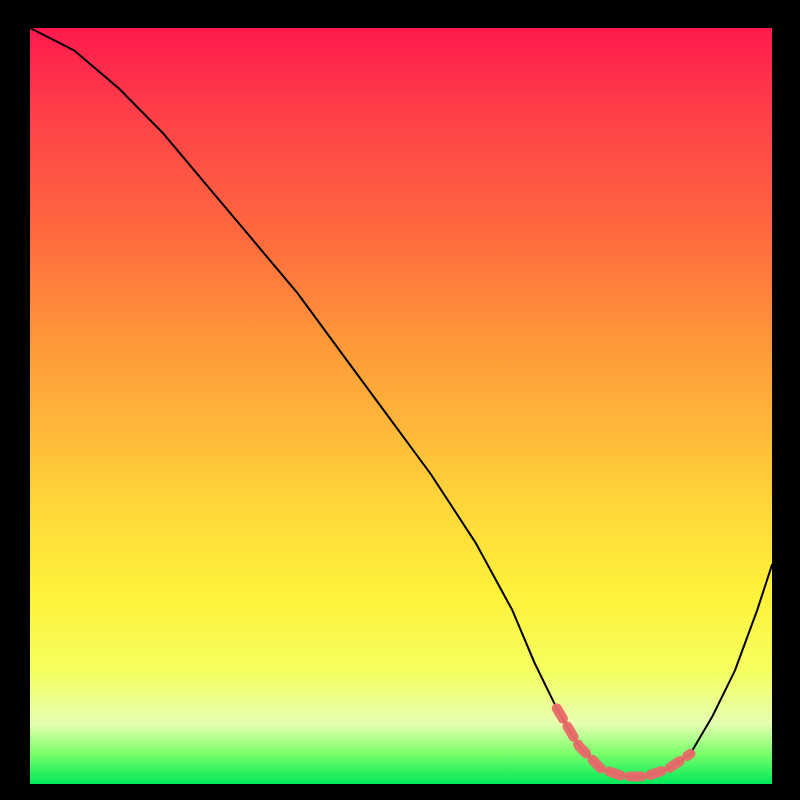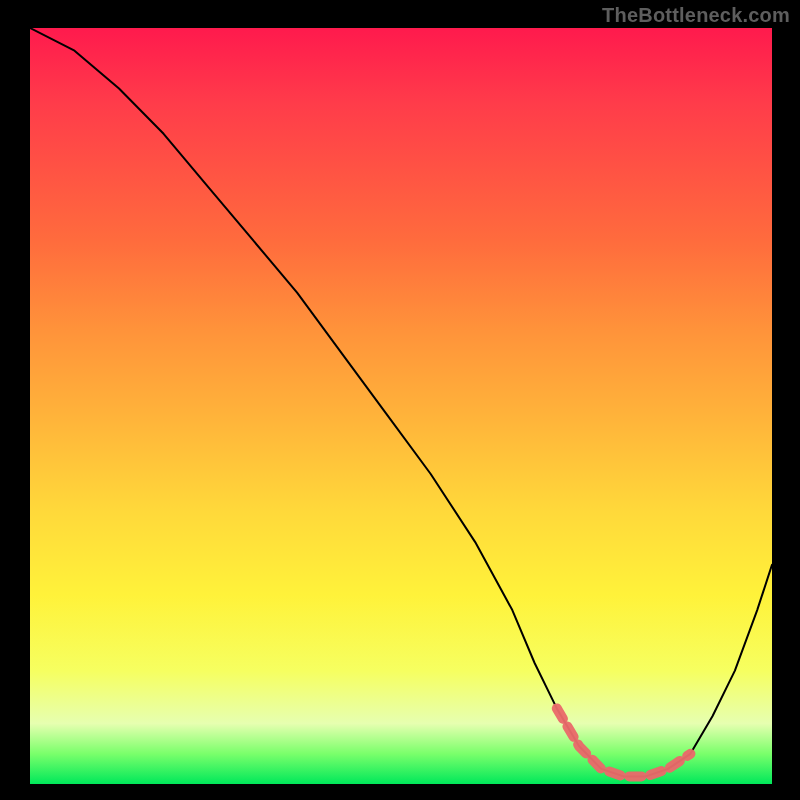--- a/index.html
+++ b/index.html
@@ -74,21 +74,20 @@
     stroke-linejoin: round;
     stroke-dasharray: 12 9;
     opacity: 0.96;
   }
 </style>
 </head>
 <body>
 
 <div class="stage">
 
-  <div class="watermark">TheBottleneck.com</div>
 
   <div class="plot-area">
     <div class="gradient"></div>
     <svg class="lines" viewBox="0 0 742 756" preserveAspectRatio="none">
       <path class="curve" d="M0.0 0.0 L44.5 22.7 L89.0 60.5 L133.6 105.8 L178.1 158.8 L222.6 211.7 L267.1 264.6 L311.6 325.1 L356.2 385.6 L400.7 446.0 L445.2 514.1 L482.3 582.1 L504.6 635.0 L526.8 680.4 L549.1 718.2 L571.3 740.9 L593.6 748.4 L615.9 748.4 L638.1 740.9 L660.4 725.8 L682.6 688.0 L704.9 642.6 L727.2 582.1 L742.0 536.8"></path>
       <path class="valley-highlight" d="M526.8 680.4 L549.1 718.2 L571.3 740.9 L593.6 748.4 L615.9 748.4 L638.1 740.9 L660.4 725.8"></path>
     </svg>
   </div>
 
 </div>

